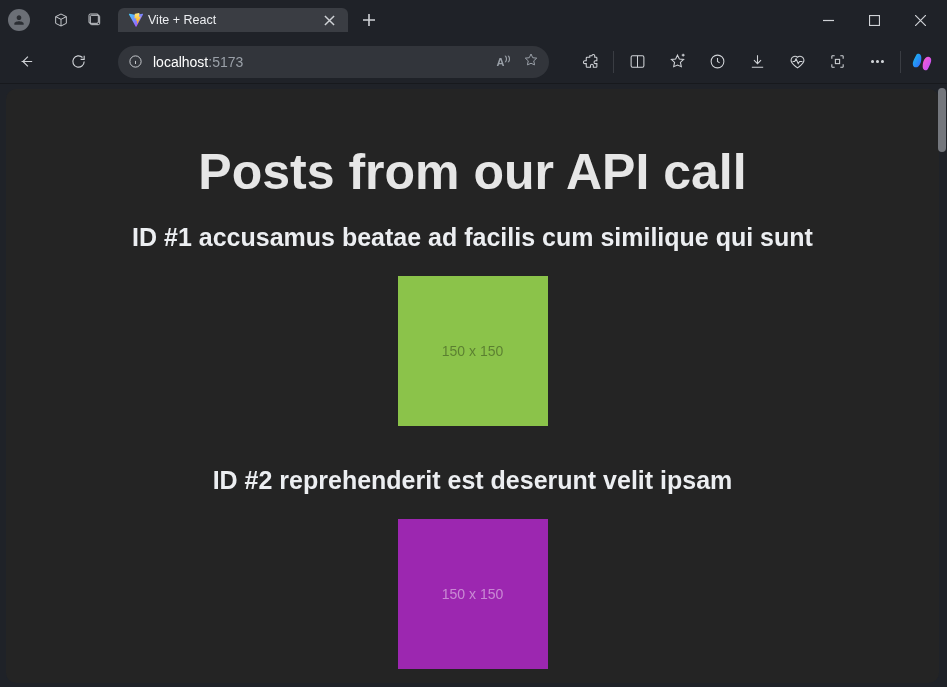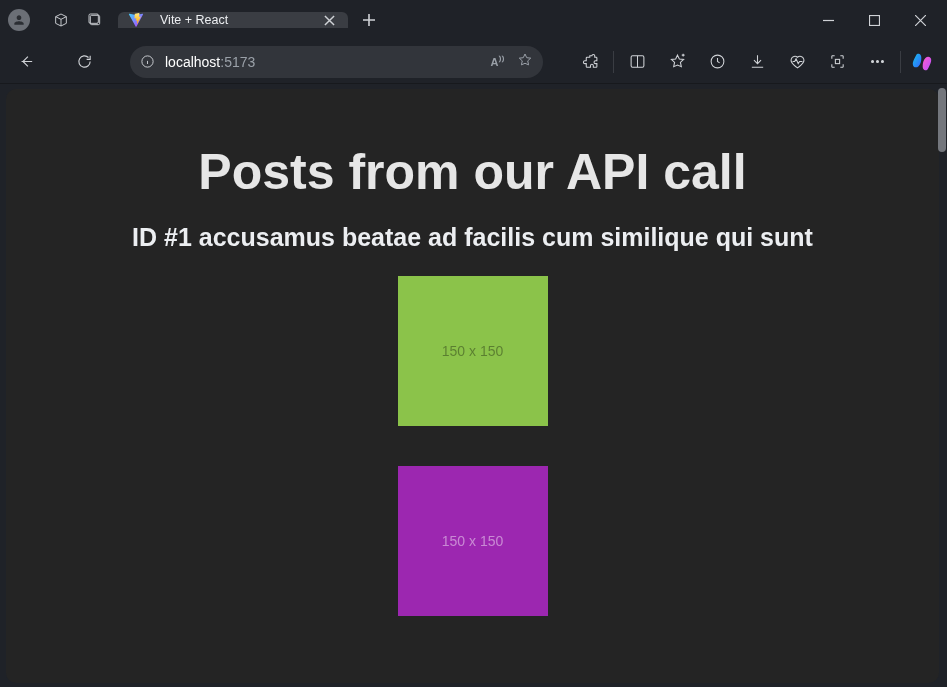--- a/index.html
+++ b/index.html
@@ -27,28 +27,28 @@
     margin-right: 14px;
   }
   .profile svg { width: 14px; height: 14px; fill: #2b2e33; }
   .tb-icon {
     width: 34px; height: 34px;
     display: flex; align-items: center; justify-content: center;
     color: #cfd2d6; border-radius: 4px;
   }
   .tb-icon svg { width: 16px; height: 16px; stroke: currentColor; fill: none; stroke-width: 1.4; }
   .tab {
-    height: 16px;
+    height: 24px;
     background: #3a3d43;
     border-radius: 6px 6px 0 0;
     display: flex; align-items: center;
     padding: 0 8px 0 10px;
     margin-left: 6px;
     min-width: 230px;
-    gap: 16px;
+    gap: 4px;
   }
   .tab-favicon {
     width: 16px; height: 16px;
     display: inline-flex; align-items: center; justify-content: center;
   }
   .tab-title { font-size: 12.5px; color: #eceef1; flex: 1; }
   .tab-close {
     width: 22px; height: 22px; display: flex; align-items: center; justify-content: center;
     border-radius: 3px; color: #cfd2d6;
   }
@@ -67,21 +67,21 @@
     color: #cfd2d6;
   }
   .win-btn svg { width: 11px; height: 11px; stroke: currentColor; stroke-width: 1.2; fill: none; }
 
   
   .toolbar {
     height: 44px;
     background: #1f2228;
     display: flex; align-items: center;
     padding: 0 8px;
-    gap: 22px;
+    gap: 16px;
     border-bottom: 1px solid #17191d;
   }
   .nav-btn {
     width: 36px; height: 34px;
     display: flex; align-items: center; justify-content: center;
     color: #cfd2d6; border-radius: 4px;
   }
   .nav-btn svg { width: 17px; height: 17px; stroke: currentColor; fill: none; stroke-width: 1.6; }
   .addr {
     flex: 1; height: 32px;
@@ -336,20 +336,21 @@
       <h1 class="page-title">Posts from our API call</h1>
 
       <div class="post">
         <h2>ID #1 accusamus beatae ad facilis cum similique qui sunt</h2>
         <div class="thumb" style="background:#8bc34a">
           <span>150 x 150</span>
         </div>
       </div>
 
       <div class="post">
+        <h2>ID #2 reprehenderit est deserunt velit ipsam</h2>
         <div class="thumb purple" style="background:#9c27b0">
           <span>150 x 150</span>
         </div>
       </div>
     </div>
   </div>
   <div class="scrollbar-track">
     <div class="scrollbar-thumb"></div>
   </div>
 </div>

